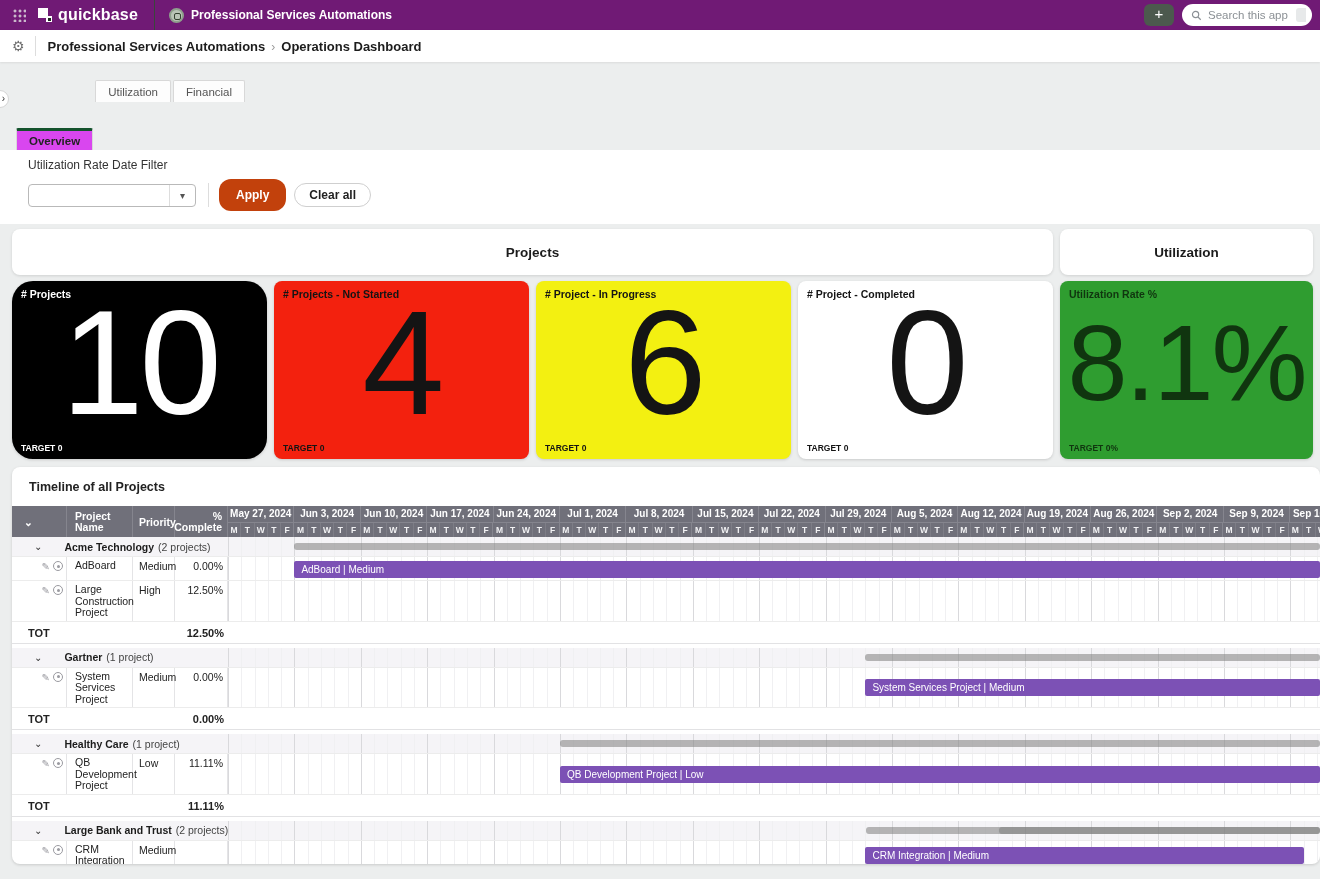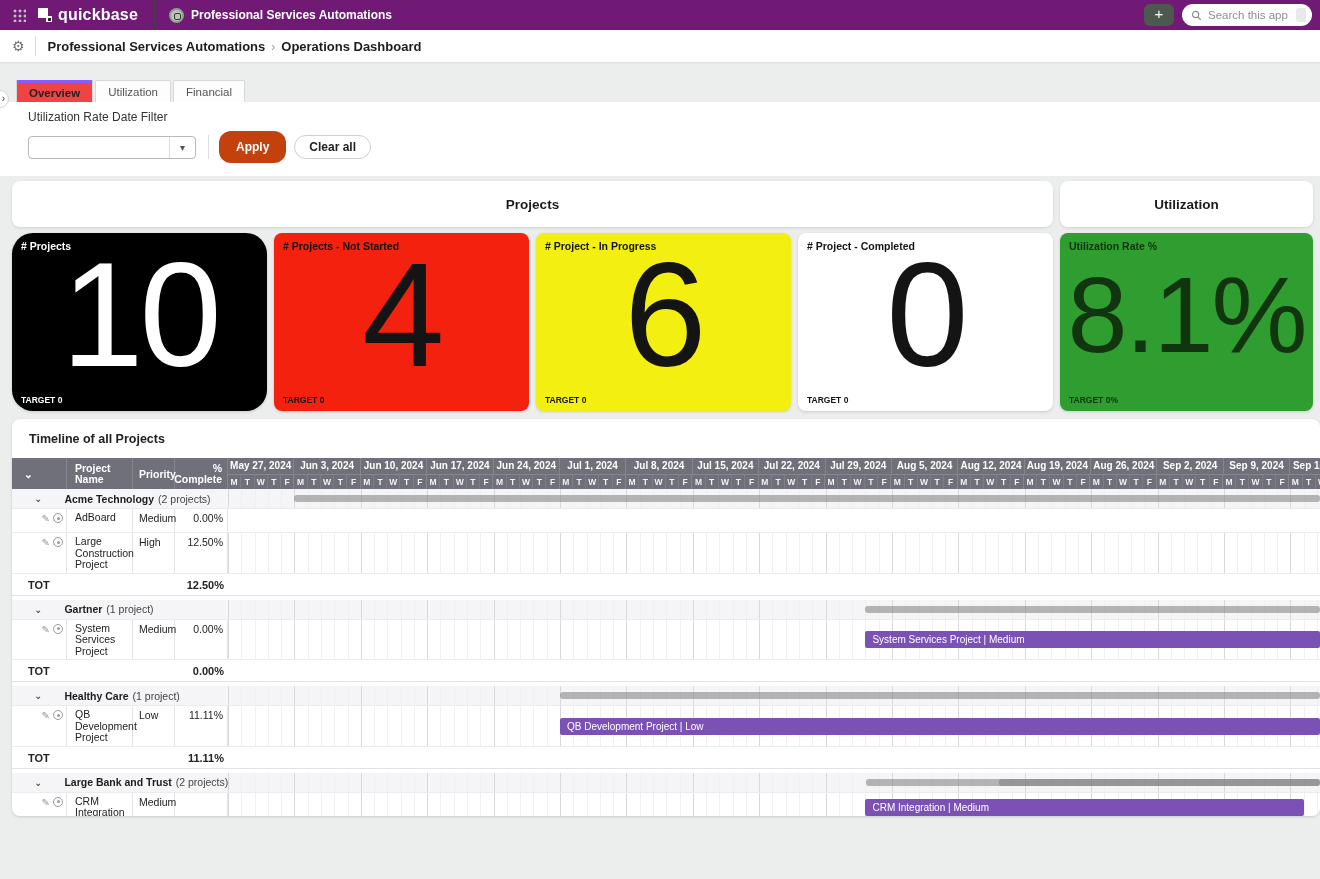--- a/index.html
+++ b/index.html
@@ -37,21 +37,21 @@
   .crumb-sep { color:#9a9a9a; font-weight:normal; margin:0 6px; font-size:12px; }
   .expander { position:absolute; left:-9px; top:60px; width:18px; height:18px; background:#fff; border:1px solid #d5d5d5; border-radius:50%; z-index:30;
     color:#333; font-size:10px; line-height:16px; text-align:center; padding-left:7px; cursor:pointer; }
 
   .page { position:relative; height:817px; background:#eceeee; }
 
   
   .tabs { display:flex; margin:18px 0 0 16px; }
   .tab { height:22px; padding:0 12px; font-size:11.5px; color:#555; background:#fdfdfd; border:1px solid #d8d8d8; border-bottom:none;
     display:flex; align-items:center; cursor:pointer; border-radius:2px 2px 0 0; margin-right:2px; }
-  .tab.active { background:#ef4444; color:#222; font-weight:bold; border-top:3px solid #8b5cf6; position:relative; z-index:2; }
+  .tab.active { background:#d946ef; color:#222; font-weight:bold; border-top:3px solid #14532d; position:relative; z-index:2;margin-top:48px; }
 
   
   .filter-panel { background:#fff; padding:8px 0 13px 28px; position:relative; }
   .filter-label { font-size:12px; color:#333; margin-bottom:7px; }
   .filter-row { display:flex; align-items:center; }
   .select { width:168px; height:23px; border:1px solid #b9b9b9; border-radius:4px; background:#fff; display:flex; align-items:center; cursor:pointer; }
   .select .val { flex:1; font-size:12px; color:#333; padding-left:6px; }
   .select .chev { width:26px; height:100%; border-left:1px solid #ddd; color:#555; font-size:10px; display:flex; align-items:center; justify-content:center; }
   .filter-divider { width:1px; height:24px; background:#ddd; margin:0 10px 0 12px; }
   .btn-apply { height:32px; padding:0 17px; border-radius:12px; background:#c2410c; color:#fff; font-weight:bold; font-size:12px; border:none; cursor:pointer; }
@@ -346,20 +346,23 @@
         <div class="g-row" style="height: 24px;">
           <div class="g-left">
             <div class="lcol lc1">
               <div class="icon-btn">✎</div>
               <div class="eye-glyph"></div>
             </div>
             <div class="lcol lc2">AdBoard</div>
             <div class="lcol lc3">Medium</div>
             <div class="lcol lc4">0.00%</div>
           </div>
+          <div class="tl-cells">
+            <div class="proj-bar" style="left: 66.4px; right: 0px; top: 3.5px; background: rgb(124, 81, 181);">AdBoard | Medium</div>
+          </div>
         </div>
         <div class="g-row" style="height: 40.5px;">
           <div class="g-left">
             <div class="lcol lc1">
               <div class="icon-btn">✎</div>
               <div class="eye-glyph"></div>
             </div>
             <div class="lcol lc2">Large Construction Project</div>
             <div class="lcol lc3">High</div>
             <div class="lcol lc4">12.50%</div>

